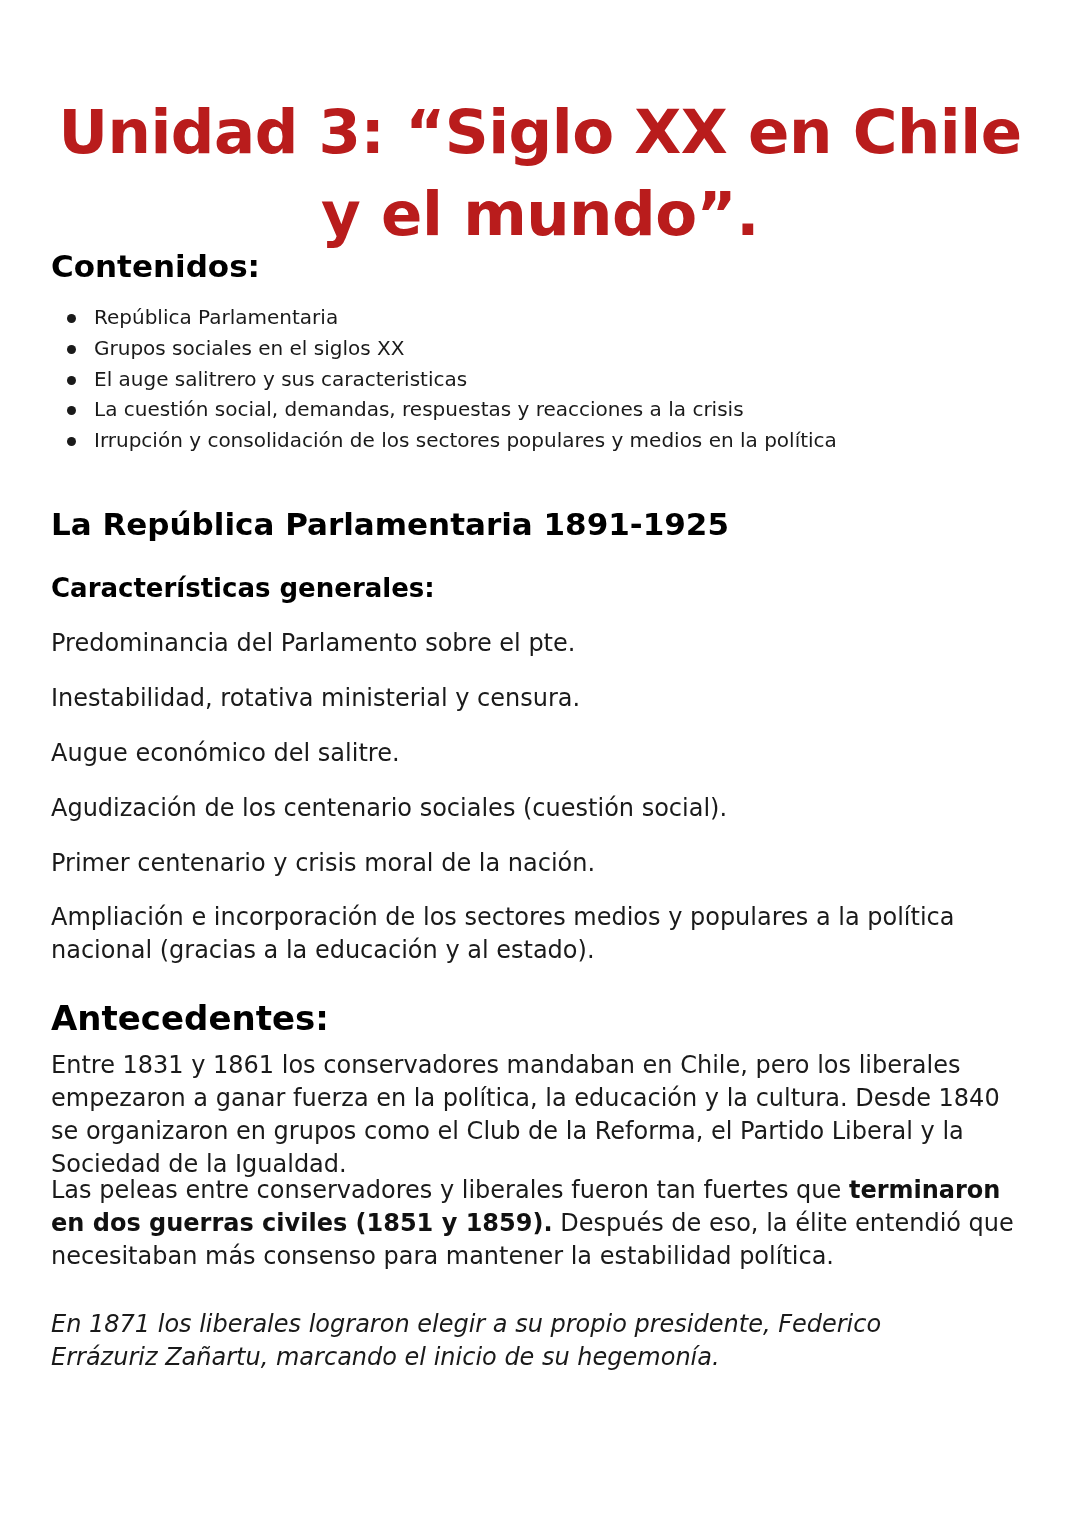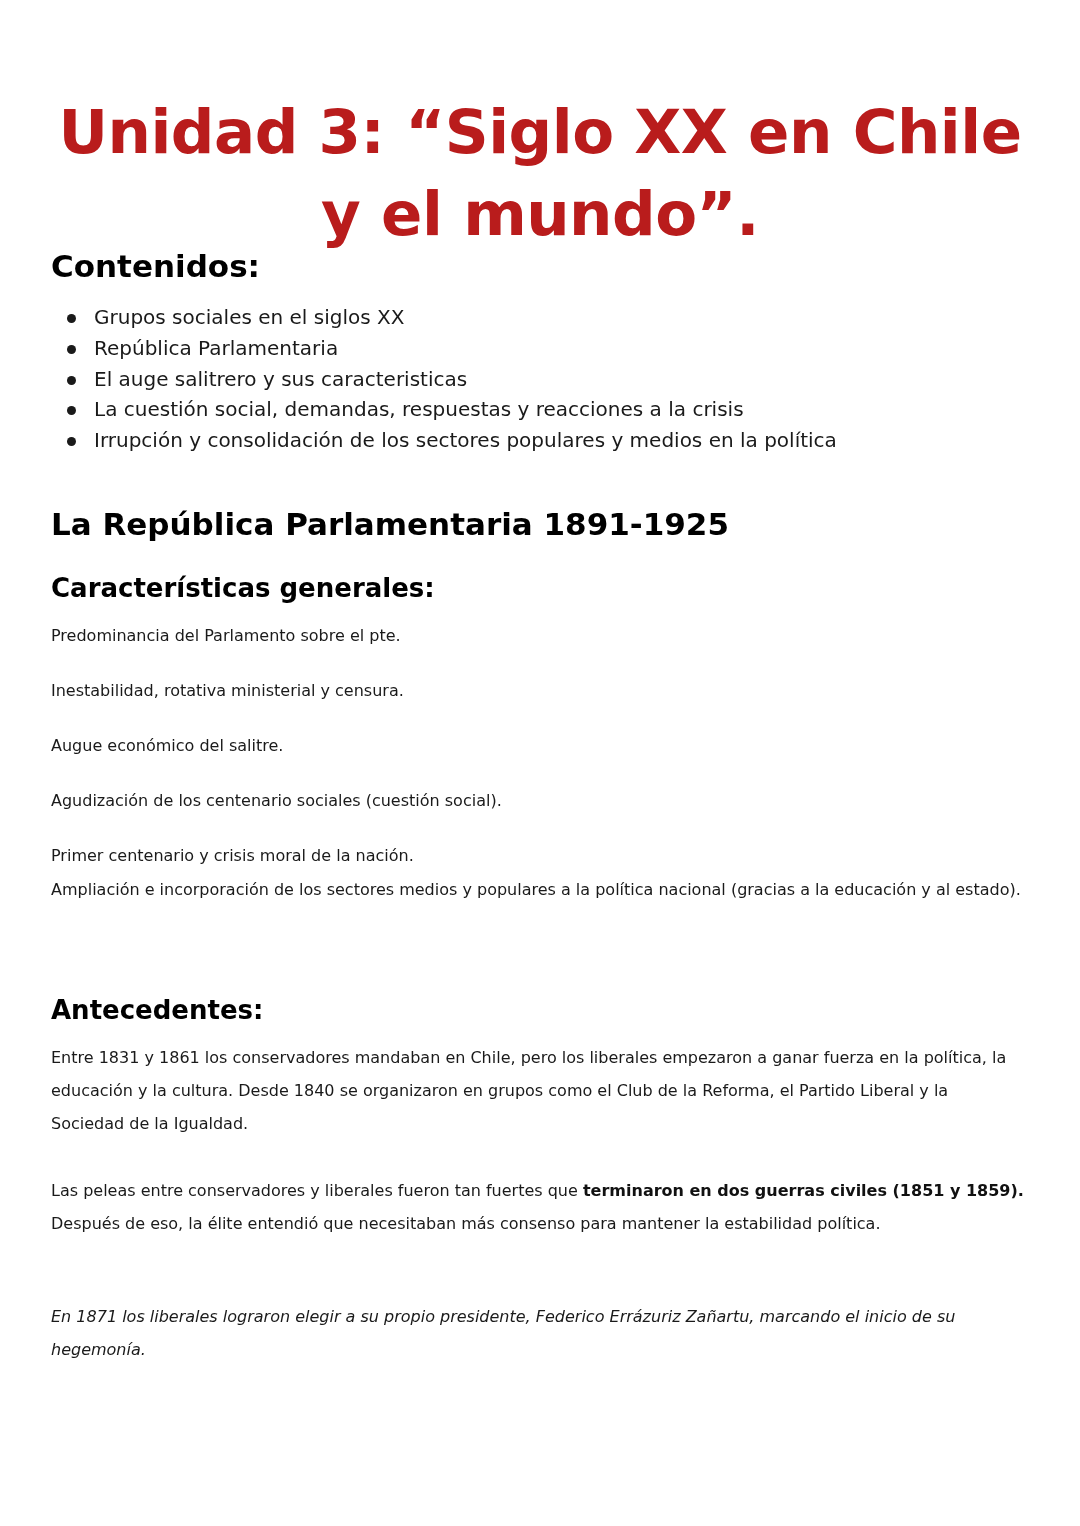--- a/index.html
+++ b/index.html
@@ -12,63 +12,63 @@
   .page { position: absolute; left: 0; top: 0; width: 1080px; height: 1526px; }
   .title {
     position: absolute; left: 40px; top: 50px; width: 1000px;
     text-align: center; font-weight: bold; font-size: 61px; line-height: 82px;
     color: #b91c1c; letter-spacing: -0.5px;
   }
   .h2 { position: absolute; left: 51px; font-weight: bold; color: #000; }
   .h-contenidos { top: 220px; font-size: 31px; line-height: 40px; }
   .h-republica { top: 478px; font-size: 31px; line-height: 40px; }
   .h-caract { top: 545px; font-size: 26px; line-height: 34px; }
-  .h-antec { top: 967px; font-size: 26px; line-height: 34px; }
+  .h-antec { top: 967px; font-size: 34px; line-height: 34px; }
   ul.list {
     position: absolute; left: 51px; top: 302px; margin: 0; padding: 0;
     list-style: none; font-size: 20px; line-height: 30.8px;
   }
   ul.list li { position: relative; padding-left: 43px; white-space: nowrap; }
   ul.list li .bullet {
     position: absolute; left: 16px; top: 12px; width: 9px; height: 9px;
     border-radius: 50%; background: #1a1a1a;
   }
   .p {
     position: absolute; left: 51px; width: 990px;
-    font-size: 16px; line-height: 33px; color: #1a1a1a;
+    font-size: 24px; line-height: 33px; color: #1a1a1a;
   }
   .p b { font-weight: bold; color: #111; }
 </style>
 </head>
 <body>
 
 <div class="page">
 
   <h1 class="title">Unidad 3: “Siglo XX en Chile y el mundo”.</h1>
 
   <h2 class="h2 h-contenidos">Contenidos:</h2>
 
   <ul class="list">
+    <li><span class="bullet"></span><span>República Parlamentaria</span></li>
     <li><span class="bullet"></span><span>Grupos sociales en el siglos XX</span></li>
-    <li><span class="bullet"></span><span>República Parlamentaria</span></li>
     <li><span class="bullet"></span><span>El auge salitrero y sus caracteristicas</span></li>
     <li><span class="bullet"></span><span>La cuestión social, demandas, respuestas y reacciones a la crisis</span></li>
     <li><span class="bullet"></span><span>Irrupción y consolidación de los sectores populares y medios en la política</span></li>
   </ul>
 
   <h2 class="h2 h-republica">La República Parlamentaria 1891-1925</h2>
 
   <h3 class="h2 h-caract">Características generales:</h3>
 
   <p class="p" style="top:603px;">Predominancia del Parlamento sobre el pte.</p>
   <p class="p" style="top:658px;">Inestabilidad, rotativa ministerial y censura.</p>
   <p class="p" style="top:713px;">Augue económico del salitre.</p>
   <p class="p" style="top:768px;">Agudización de los centenario sociales (cuestión social).</p>
   <p class="p" style="top:823px;">Primer centenario y crisis moral de la nación.</p>
-  <p class="p" style="top:857px; width:985px;">Ampliación e incorporación de los sectores medios y populares a la política nacional (gracias a la educación y al estado).</p>
+  <p class="p" style="top:877px; width:985px;">Ampliación e incorporación de los sectores medios y populares a la política nacional (gracias a la educación y al estado).</p>
 
   <h3 class="h2 h-antec">Antecedentes:</h3>
 
   <p class="p" style="top:1025px; width:975px;">Entre 1831 y 1861 los conservadores mandaban en Chile, pero los liberales empezaron a ganar fuerza en la política, la educación y la cultura. Desde 1840 se organizaron en grupos como el Club de la Reforma, el Partido Liberal y la Sociedad de la Igualdad.</p>
 
   <p class="p" style="top:1146px; width:975px;margin-top:28px;"><span>Las peleas entre conservadores y liberales fueron tan fuertes que </span><b>terminaron en dos guerras civiles (1851 y 1859).</b><span> Después de eso, la élite entendió que necesitaban más consenso para mantener la estabilidad política.</span></p>
 
   <p class="p" style="top:1284px; width:930px;font-style:italic;">En 1871 los liberales lograron elegir a su propio presidente, Federico Errázuriz Zañartu, marcando el inicio de su hegemonía.</p>
 
 

